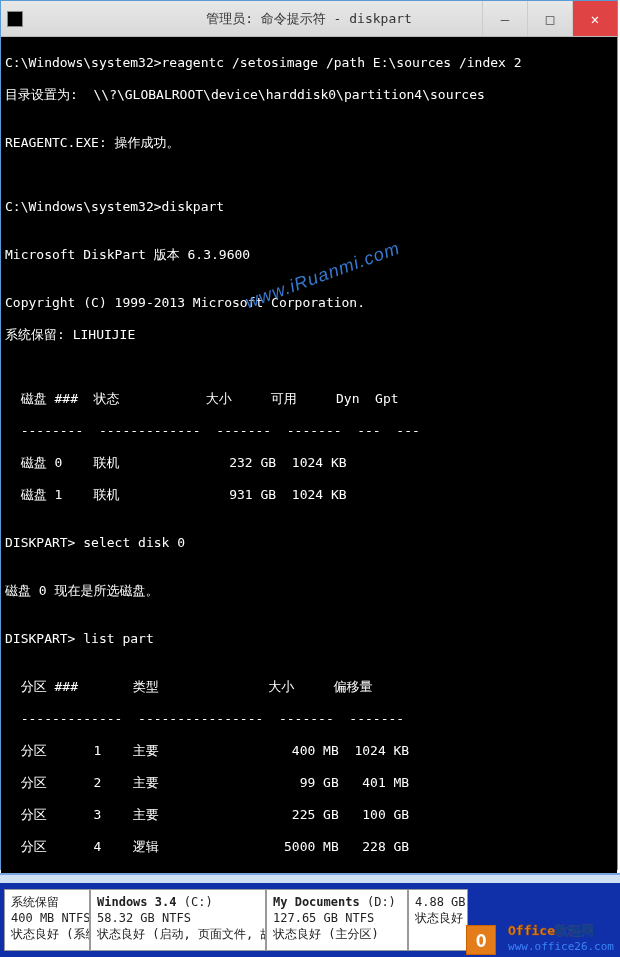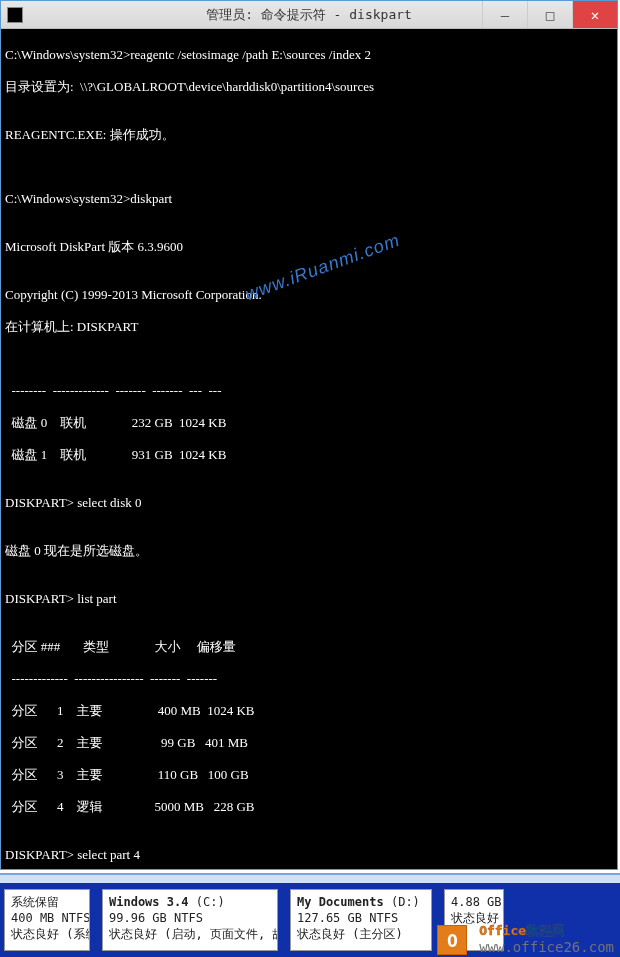--- a/index.html
+++ b/index.html
@@ -13,21 +13,21 @@
   position: relative;
 }
 .window {
   width: 618px;
   height: 870px;
   border: 1px solid #5a9bd5;
   background: #fff;
   position: relative;
 }
 .titlebar {
-  height: 28px;
+  height: 36px;
   background: linear-gradient(#e8e8e8,#d8d8d8);
   border-bottom: 1px solid #bbb;
   display: flex;
   align-items: center;
   justify-content: space-between;
   font-size: 13px;
 }
 .titlebar .left {
   display: flex;
   align-items: center;
@@ -65,21 +65,21 @@
   background: #000;
   color: #fff;
   font-family: "NSimSun","SimSun","Consolas",monospace;
   font-size: 13px;
   line-height: 16px;
   white-space: pre;
   height: calc(100% - 28px);
   padding: 2px 4px;
   position: relative;
 }
-.console .row { white-space: pre; font-family: Liberation Serif, serif; }
+.console .row { white-space: pre; }
 .console .hr {
   letter-spacing: 0;
 }
 .watermark {
   position: absolute;
   top: 230px;
   left: 240px;
   color: #3a7fd9;
   font-family: Arial, sans-serif;
   font-style: italic;
@@ -100,21 +100,21 @@
 .footer-top {
   height: 8px;
   background: #d0e0f5;
 }
 .drivebar {
   height: 74px;
   background: #1030aa;
   display: flex;
   align-items: stretch;
   padding: 6px 4px;
-  gap: 12px;
+  gap: 0;
 }
 .drive {
   background: #fff;
   border: 1px solid #999;
   padding: 4px 6px;
   font-size: 12px;
   line-height: 16px;
   color: #222;
   overflow: hidden;
   white-space: nowrap;
@@ -145,21 +145,21 @@
   display: inline-block;
   vertical-align: bottom;
   margin-left: 4px;
 }
 .logo .l1 {
   color: #e57c1a;
   font-weight: bold;
   -webkit-text-stroke: 0.5px #a05000;
 }
 .logo .l1 .blue { color: #ef4444; -webkit-text-stroke: 0.5px #10408a;}
-.logo .l2 { color: #737373; font-size: 14px;}
+.logo .l2 { color: #3b82f6; font-size: 11px;}
 </style>
 </head>
 <body>
 
 <div class="window">
   <div class="titlebar">
     <div class="left">
       <span class="icon"></span>
     </div>
     <div class="title">管理员: 命令提示符 - diskpart</div>
@@ -174,38 +174,39 @@
 <div class="row">目录设置为:  \\?\GLOBALROOT\device\harddisk0\partition4\sources</div>
 <div class="row"></div>
 <div class="row">REAGENTC.EXE: 操作成功。</div>
 <div class="row"></div>
 <div class="row"></div>
 <div class="row">C:\Windows\system32&gt;diskpart</div>
 <div class="row"></div>
 <div class="row">Microsoft DiskPart 版本 6.3.9600</div>
 <div class="row"></div>
 <div class="row">Copyright (C) 1999-2013 Microsoft Corporation.</div>
-<div class="row">在计算机上: DISKPART</div>
-<div class="row"></div>
-<div class="row"></div>
+<div class="row">系统保留: LIHUIJIE</div>
+<div class="row"></div>
+<div class="row"></div>
+<div class="row">  磁盘 ###  状态           大小     可用     Dyn  Gpt</div>
 <div class="row hr">  --------  -------------  -------  -------  ---  ---</div>
 <div class="row">  磁盘 0    联机              232 GB  1024 KB</div>
 <div class="row">  磁盘 1    联机              931 GB  1024 KB</div>
 <div class="row"></div>
 <div class="row">DISKPART&gt; select disk 0</div>
 <div class="row"></div>
 <div class="row">磁盘 0 现在是所选磁盘。</div>
 <div class="row"></div>
 <div class="row">DISKPART&gt; list part</div>
 <div class="row"></div>
 <div class="row">  分区 ###       类型              大小     偏移量</div>
 <div class="row hr">  -------------  ----------------  -------  -------</div>
 <div class="row">  分区      1    主要                 400 MB  1024 KB</div>
 <div class="row">  分区      2    主要                  99 GB   401 MB</div>
-<div class="row">  分区      3    主要                 110 GB   100 GB</div>
+<div class="row">  分区      3    主要                 225 GB   100 GB</div>
 <div class="row">  分区      4    逻辑                5000 MB   228 GB</div>
 <div class="row"></div>
 <div class="row">DISKPART&gt; select part 4</div>
 <div class="row"></div>
 
 <div class="row"></div>
 
 <div class="row"></div>
 
 <div class="row"></div>
@@ -228,21 +229,21 @@
 <div class="footer">
   <div class="footer-top"></div>
   <div class="drivebar">
     <div class="drive" style="width:86px">
       <div class="line1"><span>系统保留</span></div>
       <div>400 MB NTFS</div>
       <div>状态良好 (系统,</div>
     </div>
     <div class="drive" style="width:176px">
       <div class="line1"><b>Windows 3.4</b> <span>(C:)</span></div>
-      <div>99.96 GB NTFS</div>
+      <div>58.32 GB NTFS</div>
       <div>状态良好 (启动, 页面文件, 故障转</div>
     </div>
     <div class="drive" style="width:142px">
       <div class="line1"><b>My Documents</b> <span>(D:)</span></div>
       <div>127.65 GB NTFS</div>
       <div>状态良好 (主分区)</div>
     </div>
     <div class="drive" style="width:60px">
       <div class="line1"></div>
       <div>4.88 GB</div>

